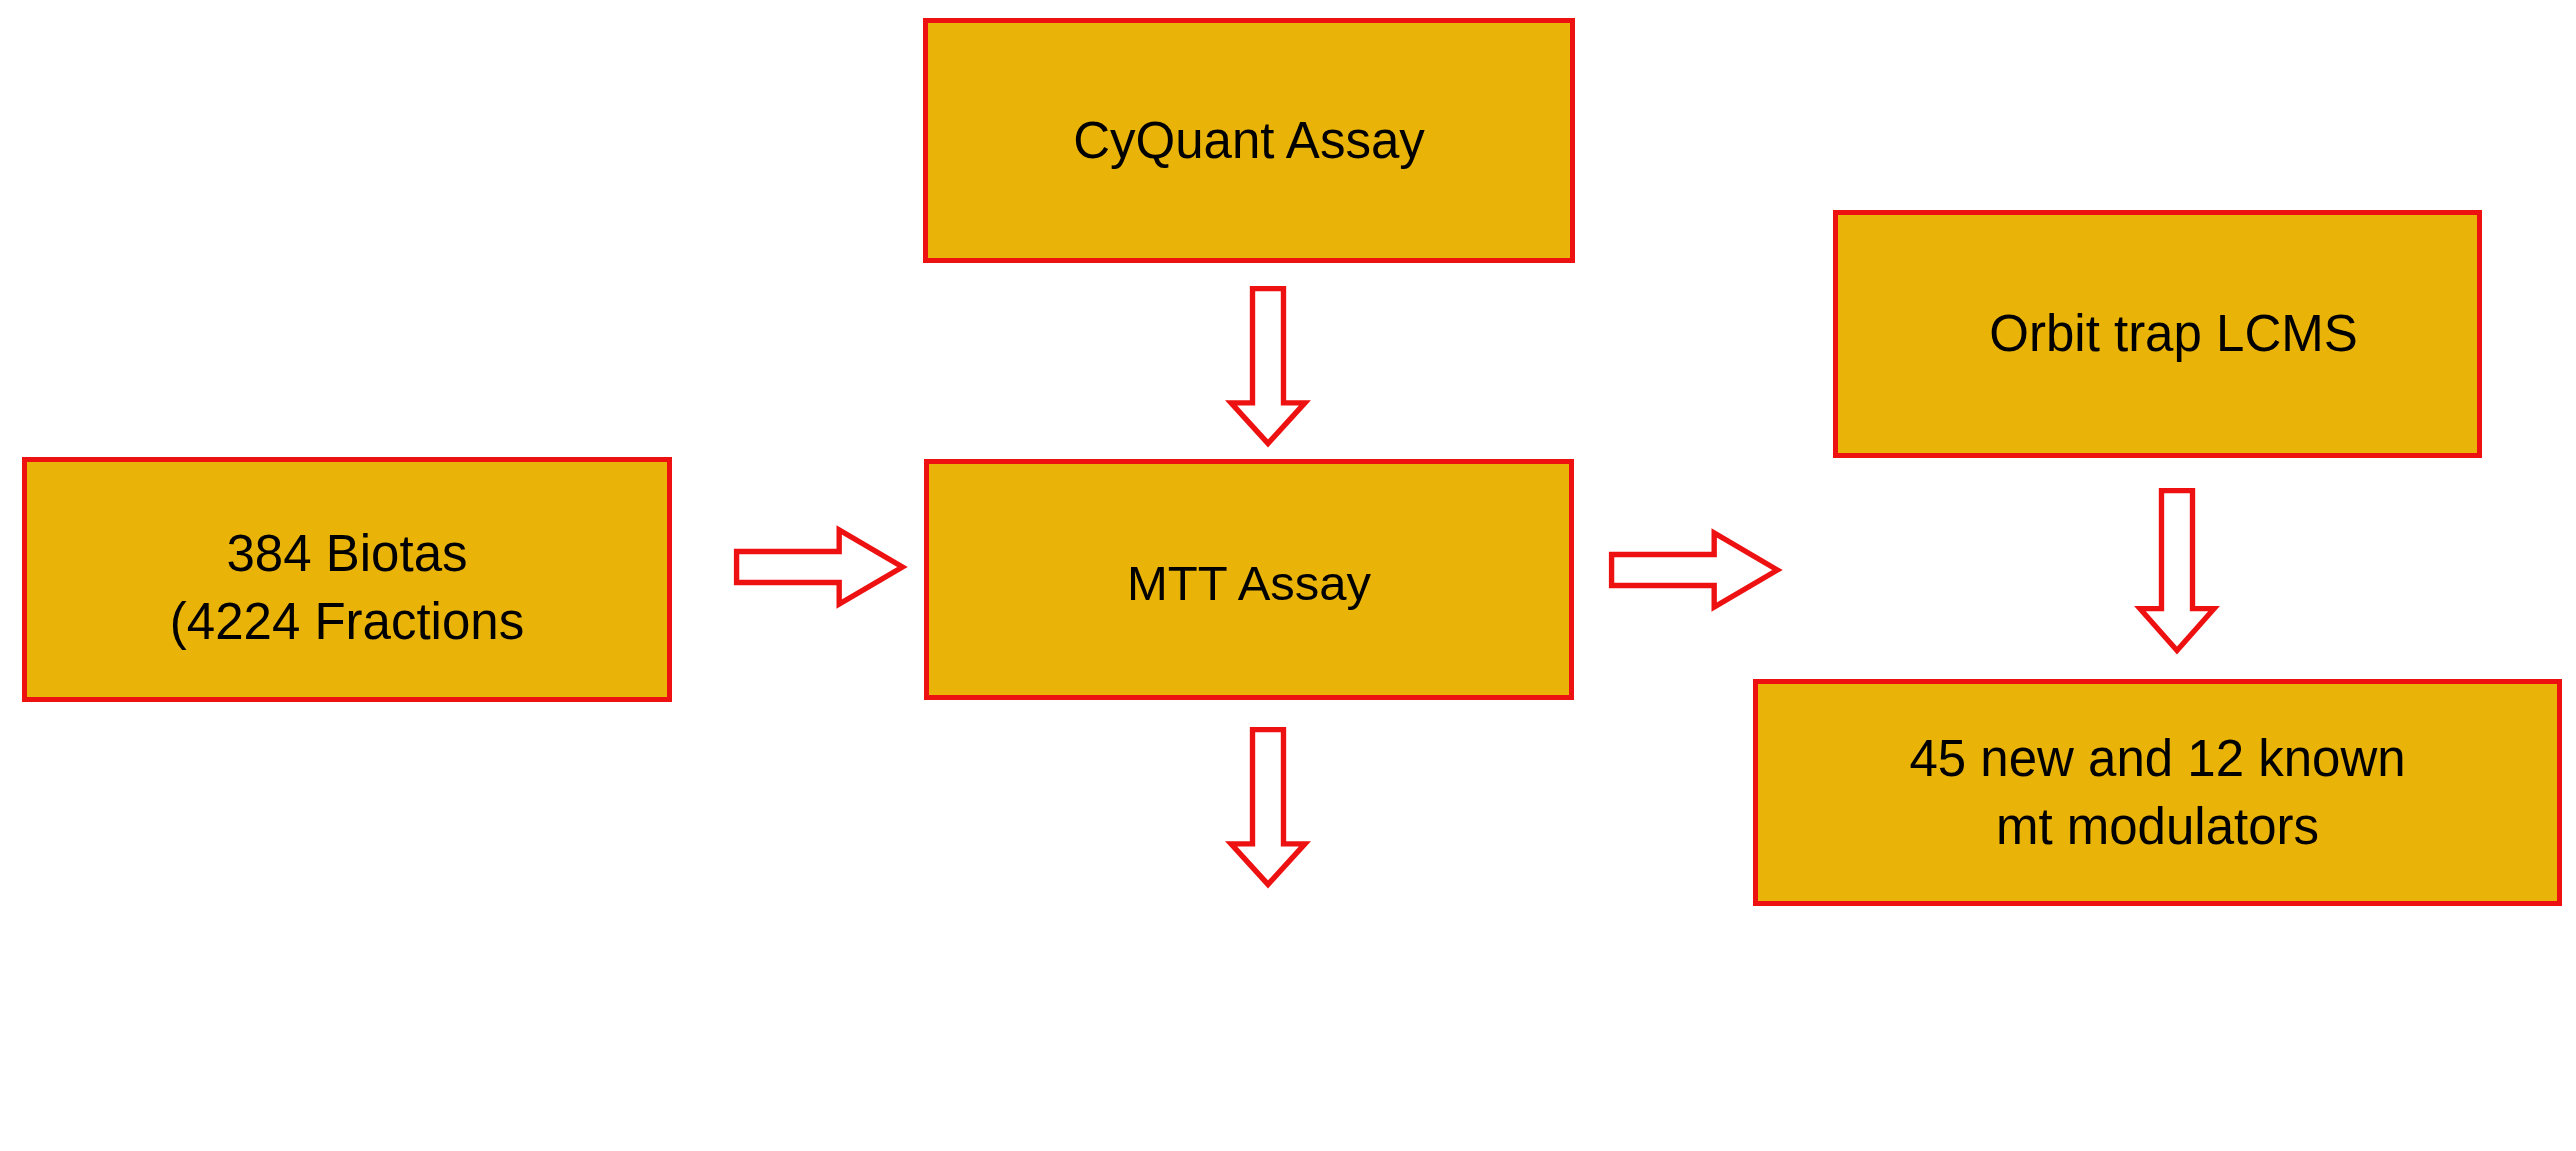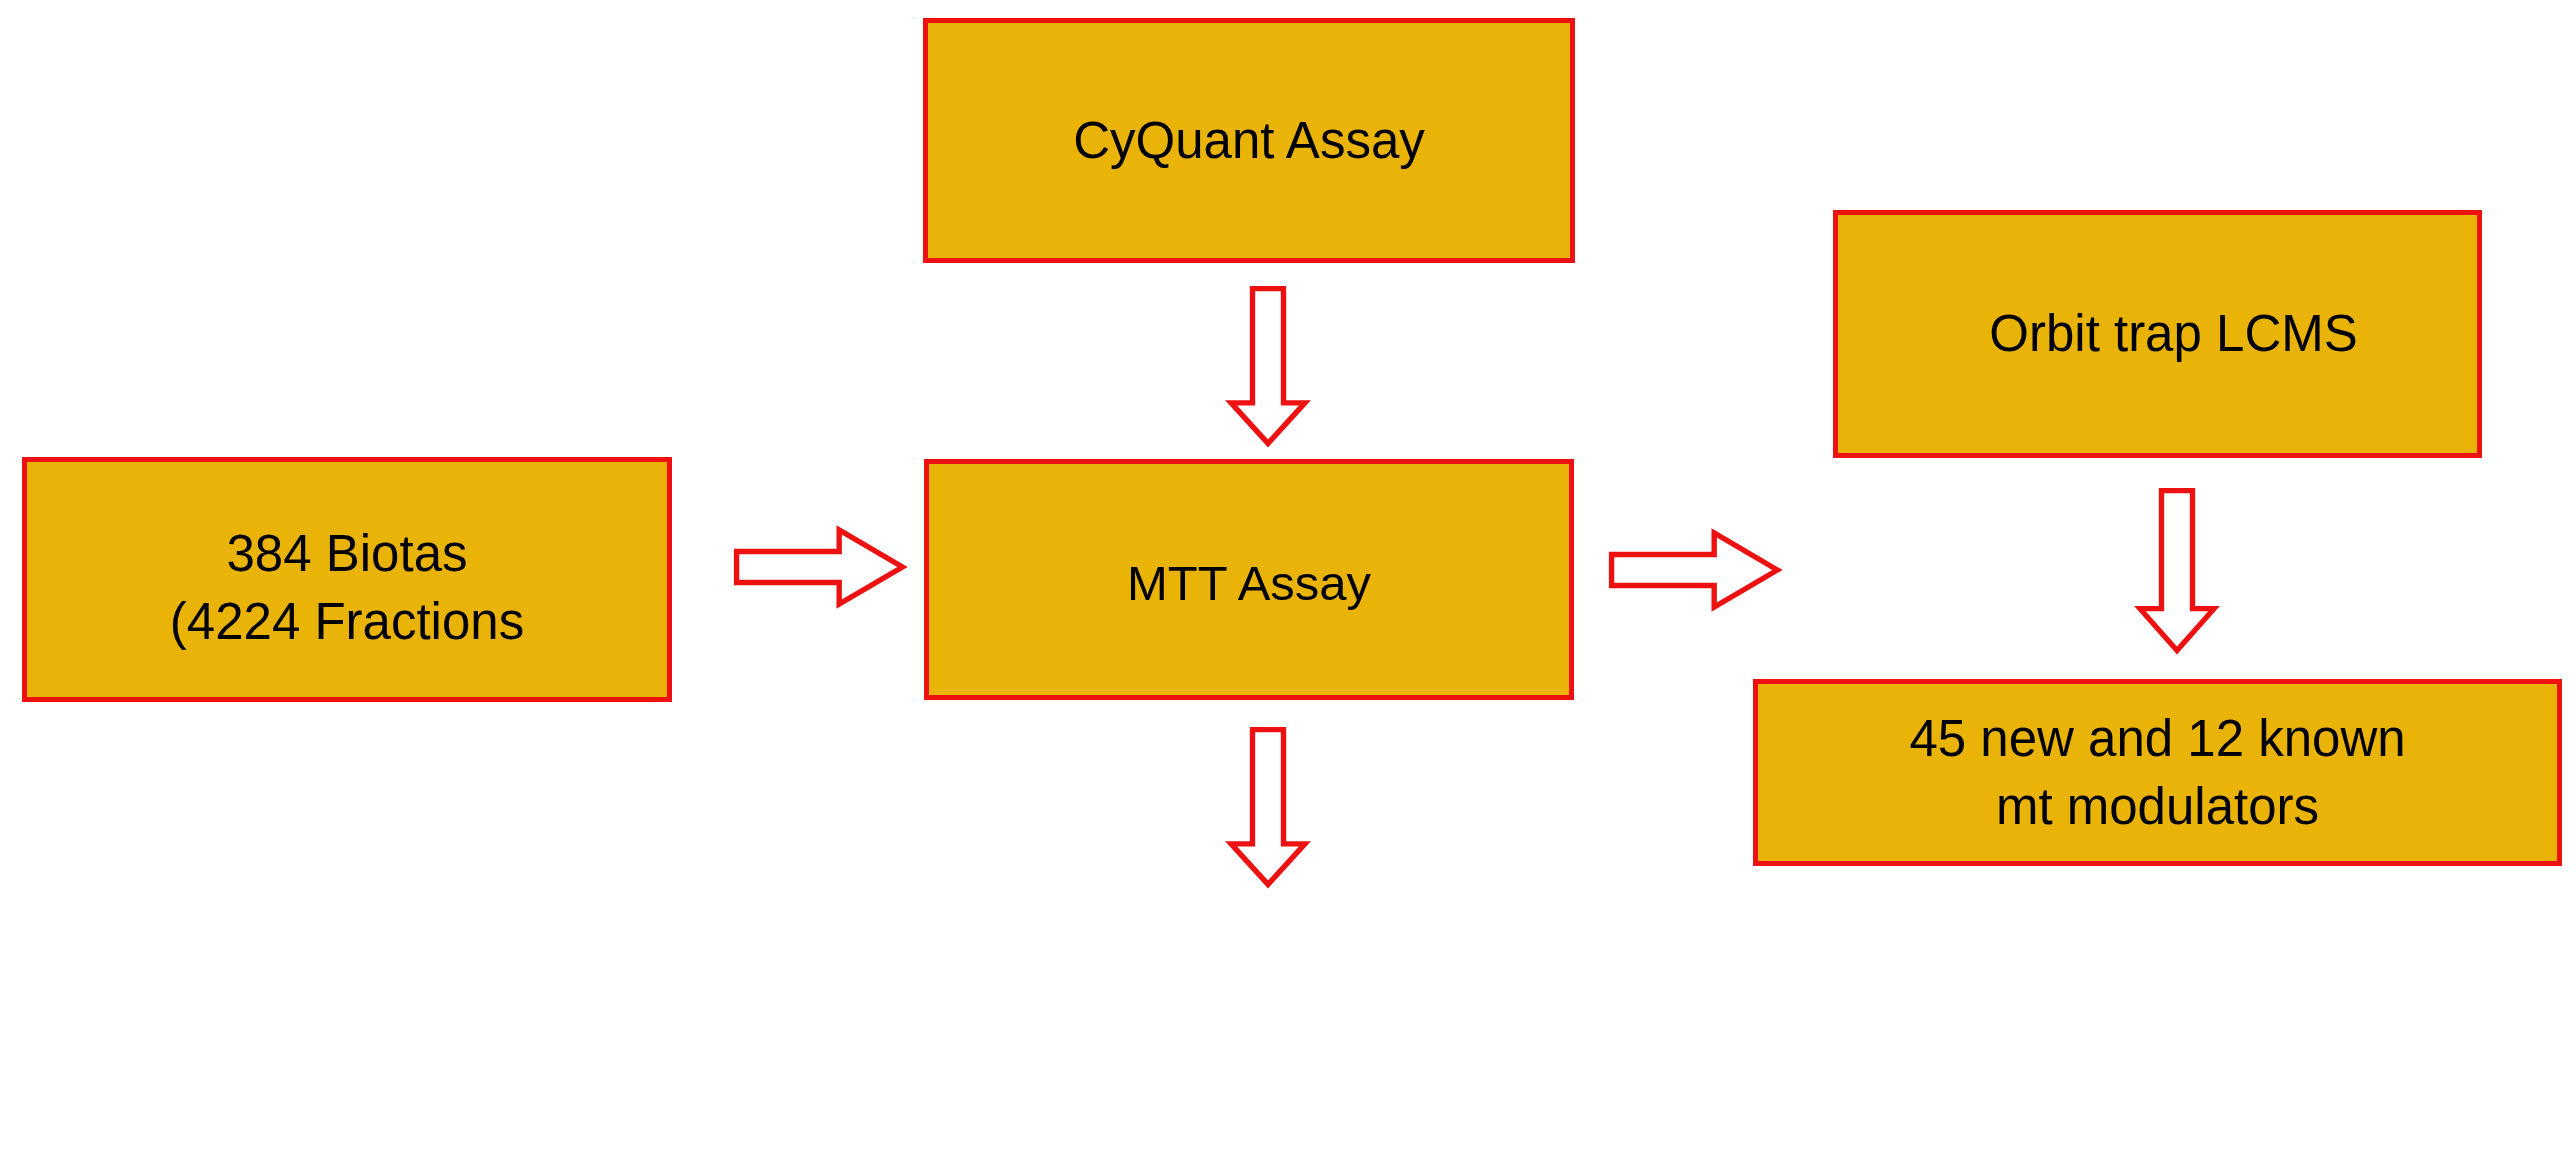--- a/index.html
+++ b/index.html
@@ -36,21 +36,21 @@
     letter-spacing: 0px;
     white-space: pre-line;
     padding: 0 10.7px;
   }
   
   .node-biotas   { left: 22px;   top: 457px;  width: 650px; height: 245px; }
   .node-cyquant  { left: 923px; top: 18px;   width: 652px; height: 245px; }
   .node-mtt      { left: 924px; top: 459px;  width: 650px; height: 241px; }
   .node-mmp      { left: 924px; top: 890px; width: 650px; height: 248px; }
   .node-orbit    { left: 1833px; top: 210px;  width: 649px; height: 248px; padding-left: 32px; }
-  .node-result   { left: 1753px; top: 679px; width: 809px; height: 187px; }
+  .node-result   { left: 1753px; top: 679px; width: 809px; height: 227px; }
 
   .node-biotas  .node-label { font-size: 51px; margin-top: 16px; }
   .node-cyquant .node-label { font-size: 51px; }
   .node-mtt     .node-label { font-size: 49px; margin-top: 8px; }
   .node-mmp     .node-label { font-size: 49px; }
   .node-orbit   .node-label { font-size: 51px; }
   .node-result  .node-label { font-size: 51px; }
 
   .arrow {
     position: absolute;

